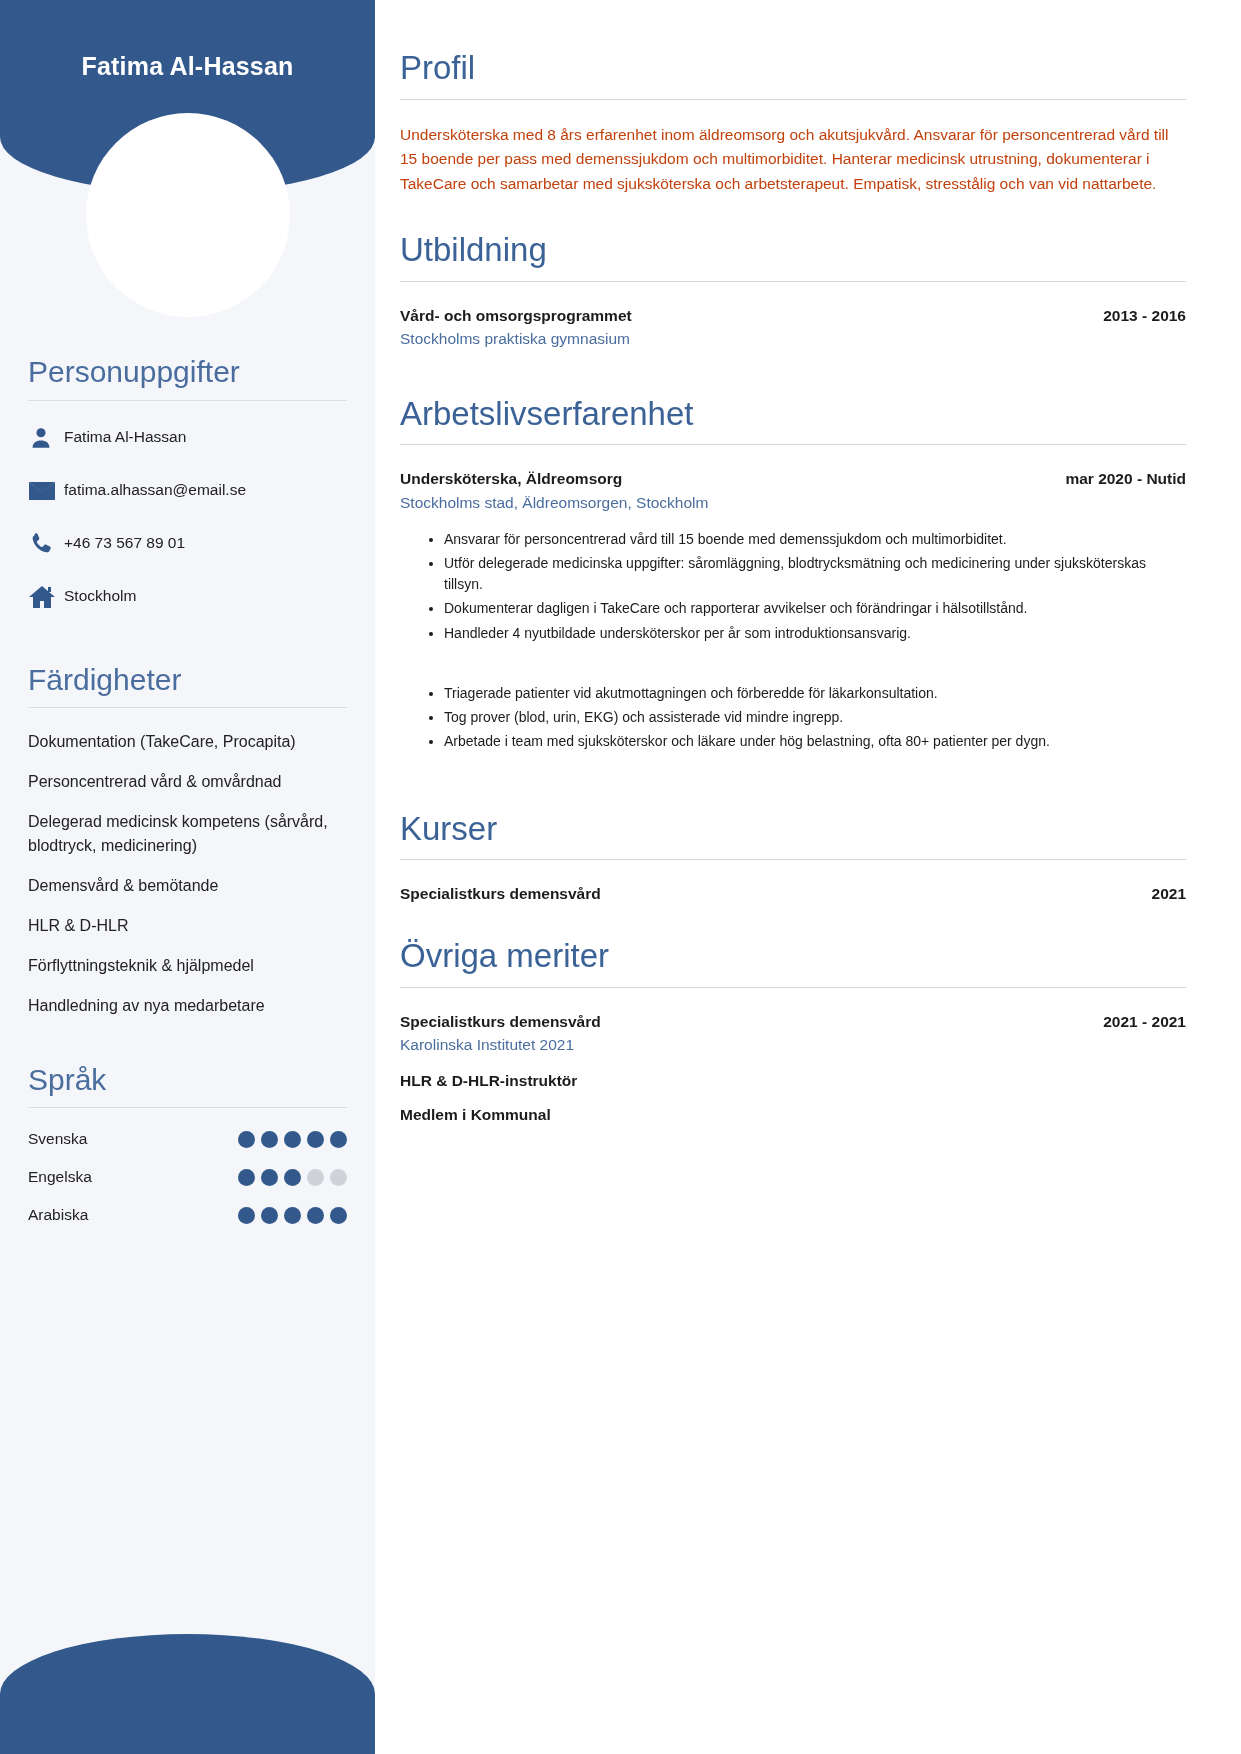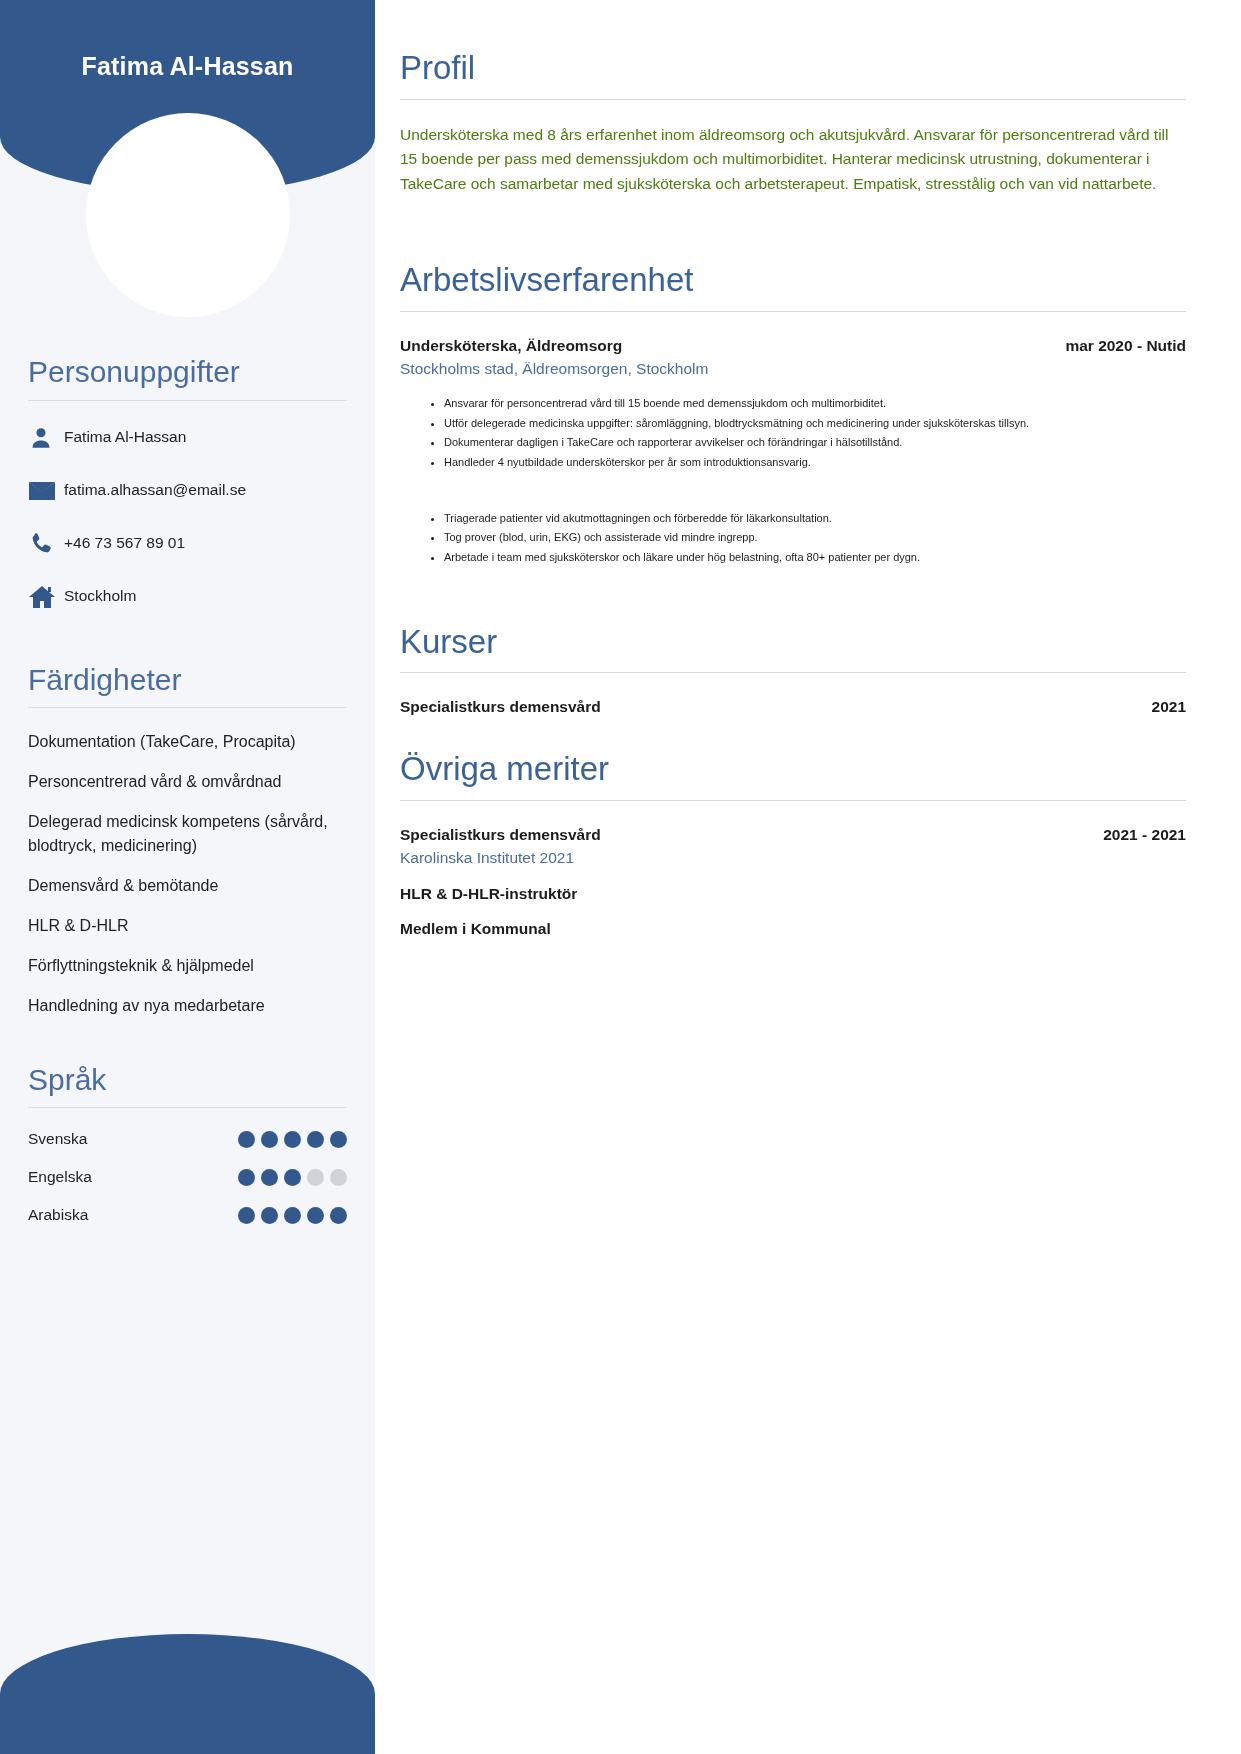--- a/index.html
+++ b/index.html
@@ -168,21 +168,21 @@
   }
   .m-rule {
     height: 1px;
     background: #d5d8de;
     margin-bottom: 23px;
   }
 
   .m-paragraph {
     font-size: 15.5px;
     line-height: 1.58;
-    color: #4d7c0f;
+    color: #c2410c;
     margin-bottom: 34px;
   }
 
   .entry { margin-bottom: 13px; }
   .entry-head {
     display: flex;
     justify-content: space-between;
     align-items: baseline;
     gap: 20px;
   }
@@ -204,21 +204,21 @@
     color: #4a6d9e;
     line-height: 1.45;
     margin-top: 2px;
   }
 
   .bullets {
     margin: 14px 0 0 0;
     padding-left: 44px;
   }
   .bullets li {
-    font-size: 11px;
+    font-size: 14px;
     line-height: 1.52;
     color: #1c1c1c;
     margin-bottom: 3px;
   }
 
   .gap-after-bullets { height: 22px; }
   .gap-sm { height: 18px; }
   .gap-md { height: 30px; }
 </style>
 </head>
@@ -344,20 +344,33 @@
   </aside>
 
   <main id="main">
 
     <section class="m-section">
       <h2 class="m-title">Profil</h2>
       <div class="m-rule"></div>
       <p class="m-paragraph">Undersköterska med 8 års erfarenhet inom äldreomsorg och akutsjukvård. Ansvarar för personcentrerad vård till 15 boende per pass med demenssjukdom och multimorbiditet. Hanterar medicinsk utrustning, dokumenterar i TakeCare och samarbetar med sjuksköterska och arbetsterapeut. Empatisk, stresstålig och van vid nattarbete.</p>
     </section>
 
+    <section class="m-section">
+      <h2 class="m-title">Utbildning</h2>
+      <div class="m-rule"></div>
+      <div id="education-entries">
+          <div class="entry">
+            <div class="entry-head">
+              <div class="entry-title">Vård- och omsorgsprogrammet</div>
+              <div class="entry-date">2013 - 2016</div>
+            </div>
+            <div class="entry-sub">Stockholms praktiska gymnasium</div>
+          </div>
+        </div>
+    </section>
 
     <div class="gap-md"></div>
 
     <section class="m-section">
       <h2 class="m-title">Arbetslivserfarenhet</h2>
       <div class="m-rule"></div>
       <div id="experience-entries">
           <div class="entry">
             <div class="entry-head">
               <div class="entry-title">Undersköterska, Äldreomsorg</div>

